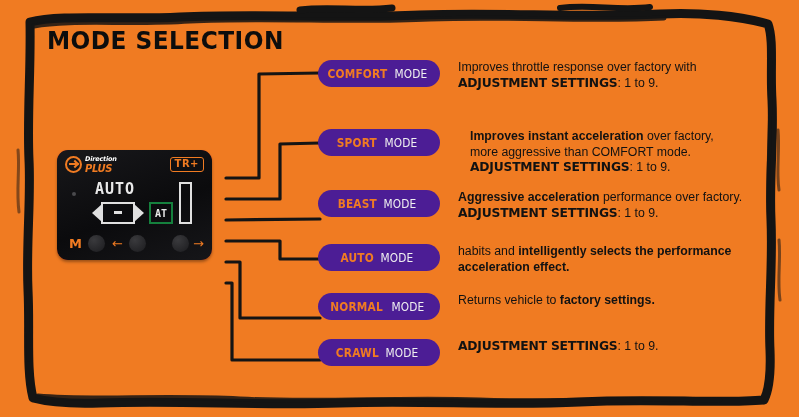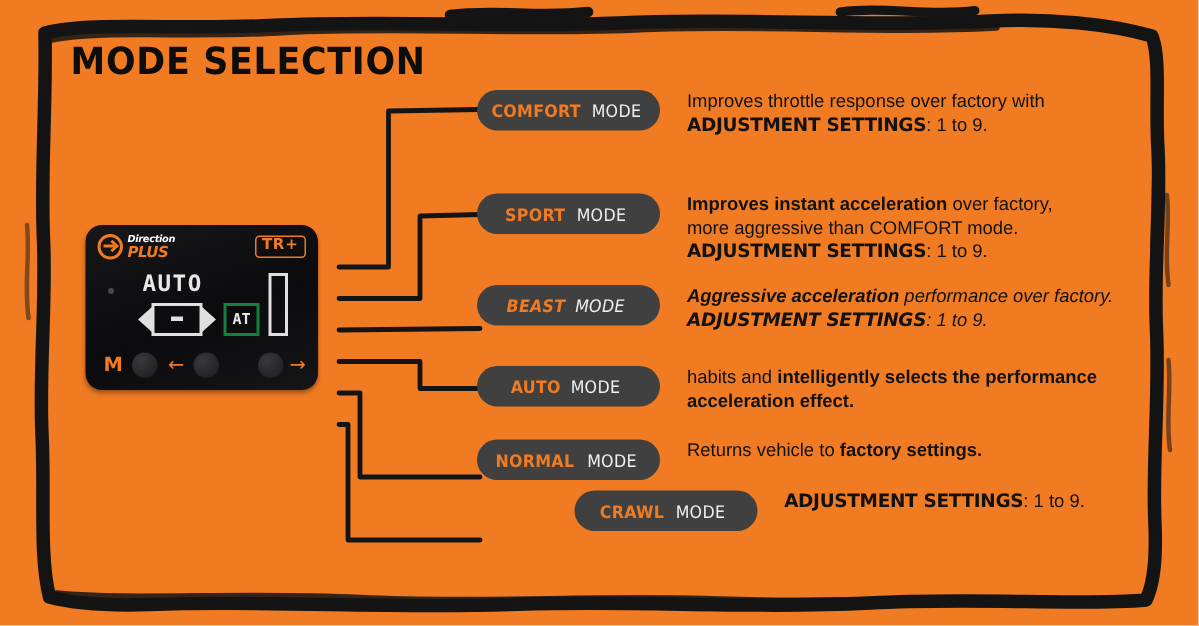--- a/index.html
+++ b/index.html
@@ -270,21 +270,21 @@
     position: absolute;
     left: 0;
     width: 470px;
     display: flex;
     align-items: flex-start;
   }
   .pill {
     flex: 0 0 auto;
     width: 122px;
     height: 27px;
-    background: #404040;
+    background: #4c1d95;
     border-radius: 13.5px;
     display: flex;
     align-items: center;
     justify-content: center;
     box-sizing: border-box;
     padding-right: 4px;
     white-space: nowrap;
   }
   .pill-mode {
     font-family: "DejaVu Sans", sans-serif;
@@ -397,33 +397,33 @@
       <div class="pill">
         <span class="pill-mode">COMFORT</span>
         <span class="pill-word">MODE</span>
       </div>
       <div class="desc">
           <div><span>Improves throttle response over factory with</span></div>
           <div><b class="adj">ADJUSTMENT SETTINGS</b><span>: 1 to 9.</span></div>
         </div>
     </div>
 
-    <div class="row" style="top:129px;">
+    <div class="row" style="top:129px;gap:12px;">
       <div class="pill">
         <span class="pill-mode">SPORT</span>
         <span class="pill-word">MODE</span>
       </div>
       <div class="desc">
           <div><b>Improves instant acceleration</b><span> over factory,</span></div>
           <div><span>more aggressive than COMFORT mode.</span></div>
           <div><b class="adj">ADJUSTMENT SETTINGS</b><span>: 1 to 9.</span></div>
         </div>
     </div>
 
-    <div class="row" style="top:190px;font-style:italic;">
+    <div class="row" style="top:190px;">
       <div class="pill">
         <span class="pill-mode">BEAST</span>
         <span class="pill-word">MODE</span>
       </div>
       <div class="desc">
           <div><b>Aggressive acceleration</b><span> performance over factory.</span></div>
           <div><b class="adj">ADJUSTMENT SETTINGS</b><span>: 1 to 9.</span></div>
         </div>
     </div>
 
@@ -441,21 +441,21 @@
     <div class="row" style="top:293px;">
       <div class="pill">
         <span class="pill-mode">NORMAL</span>
         <span class="pill-word">MODE</span>
       </div>
       <div class="desc">
           <div><span>Returns vehicle to </span><b>factory settings.</b></div>
         </div>
     </div>
 
-    <div class="row" style="top:327px;justify-content:center;">
+    <div class="row" style="top:339px;">
       <div class="pill">
         <span class="pill-mode">CRAWL</span>
         <span class="pill-word">MODE</span>
       </div>
       <div class="desc">
           <div><b class="adj">ADJUSTMENT SETTINGS</b><span>: 1 to 9.</span></div>
         </div>
     </div>
 
   </div>

